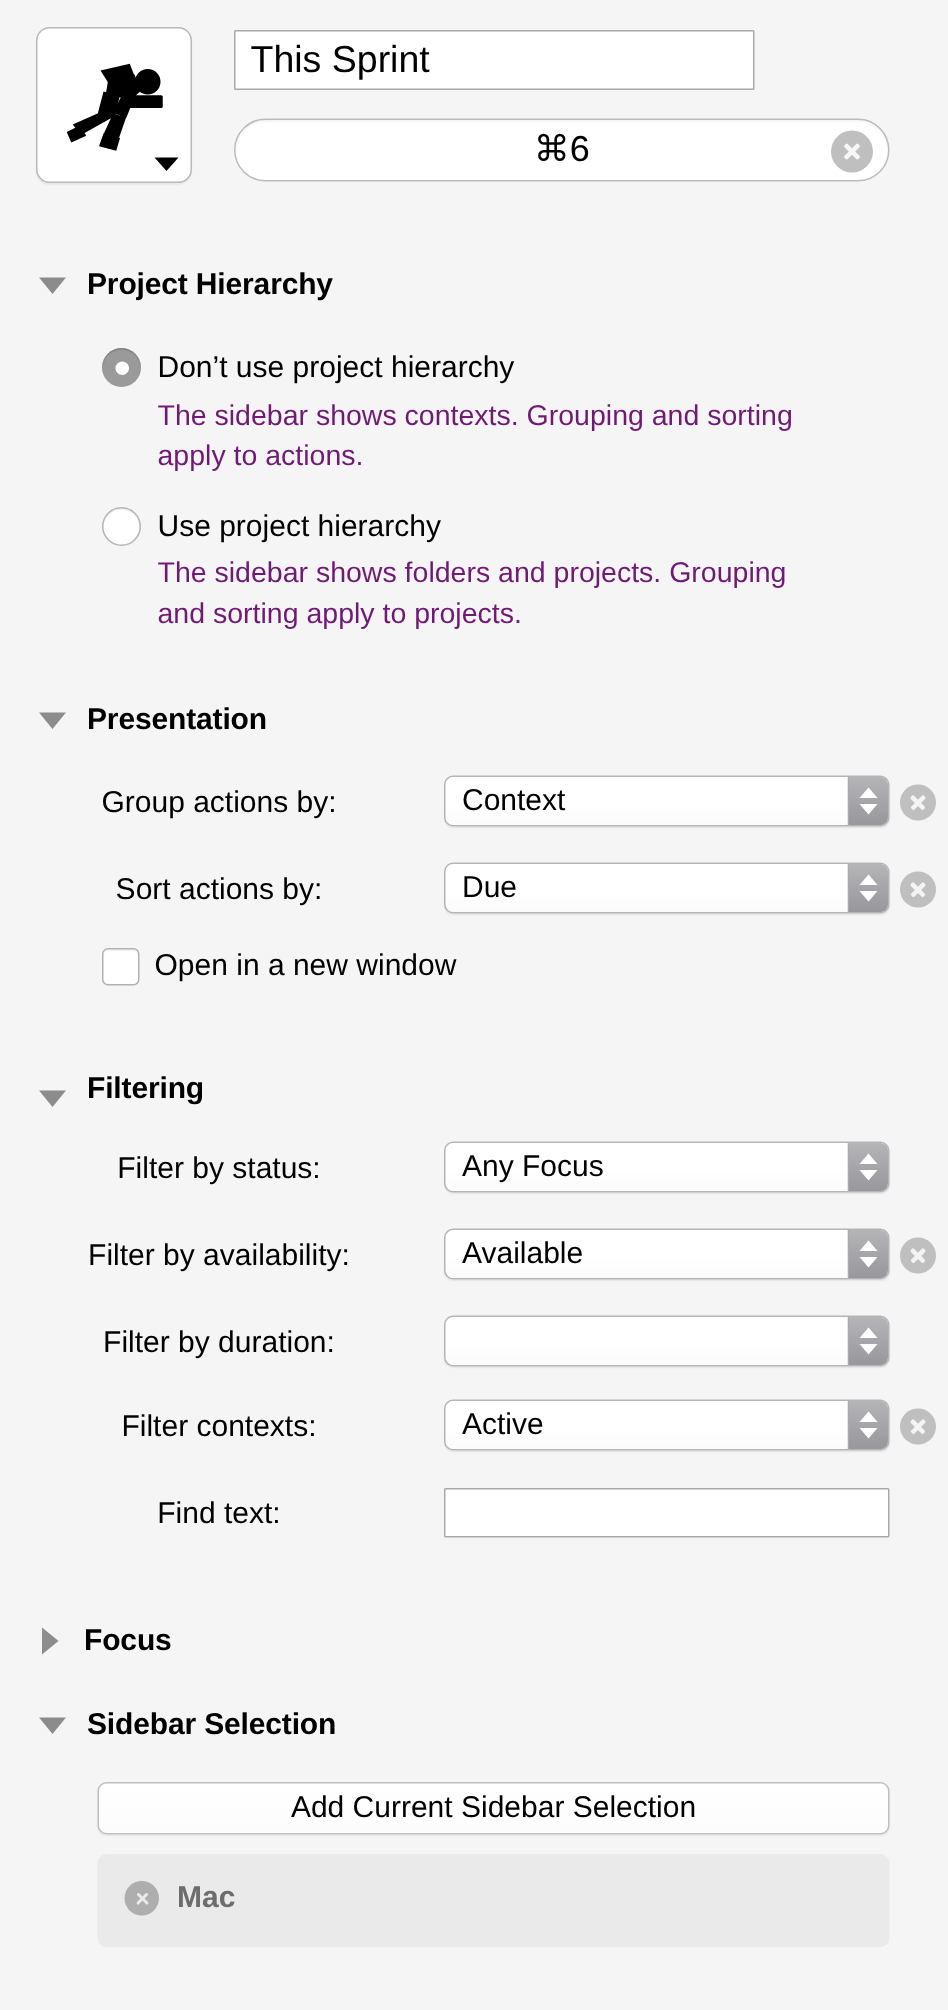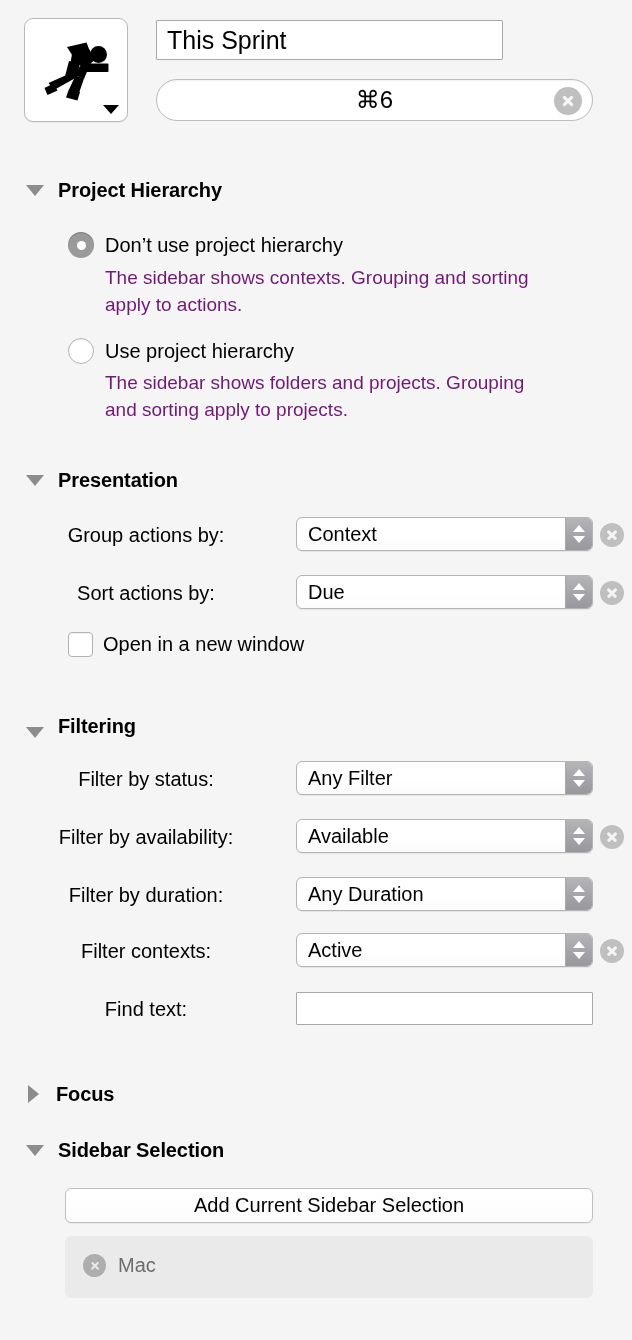--- a/index.html
+++ b/index.html
@@ -293,21 +293,21 @@
   }
   .sel-item .clear-circle {
     width: 23px; height: 23px;
     background: #aeaeae;
     margin-right: 12px;
   }
   .sel-item .clear-circle::before,
   .sel-item .clear-circle::after { width: 10px; height: 2.4px; background:#eaeaea; }
   .sel-item .sel-label {
     font-size: 20px;
-    font-weight: normal;
+    font-weight: bold;
     color: #6d6d6d;
   }
 </style>
 </head>
 <body>
 
 <div class="header">
 
   <div class="icon-well">
     <span>
@@ -382,40 +382,39 @@
 <span class="checkbox-box" style="left:68px; top:632px;"></span>
 <span class="checkbox-label" style="left:103px; top:632px;">Open in a new window</span>
 
 <div class="section-head" style="top:710px;align-items:flex-end;">
   <span class="disc open"></span>
   <span class="section-title">Filtering</span>
 </div>
 
 <div class="field-label" style="top:767px;">Filter by status:</div>
 <div class="popup" style="top:761px;">
-  <div class="pv">Any Filter</div>
+  <div class="pv">Any Focus</div>
   <div class="stepper">
     <span class="ch-up"></span>
     <span class="ch-dn"></span>
   </div>
 </div>
 
 <div class="field-label" style="top:825px;">Filter by availability:</div>
 <div class="popup" style="top:819px;">
   <div class="pv">Available</div>
   <div class="stepper">
     <span class="ch-up"></span>
     <span class="ch-dn"></span>
   </div>
 </div>
 <span class="row-clear clear-circle" style="top:825px;"></span>
 
 <div class="field-label" style="top:883px;">Filter by duration:</div>
 <div class="popup" style="top:877px;">
-  <div class="pv">Any Duration</div>
   <div class="stepper">
     <span class="ch-up"></span>
     <span class="ch-dn"></span>
   </div>
 </div>
 
 <div class="field-label" style="top:939px;">Filter contexts:</div>
 <div class="popup" style="top:933px;">
   <div class="pv">Active</div>
   <div class="stepper">

